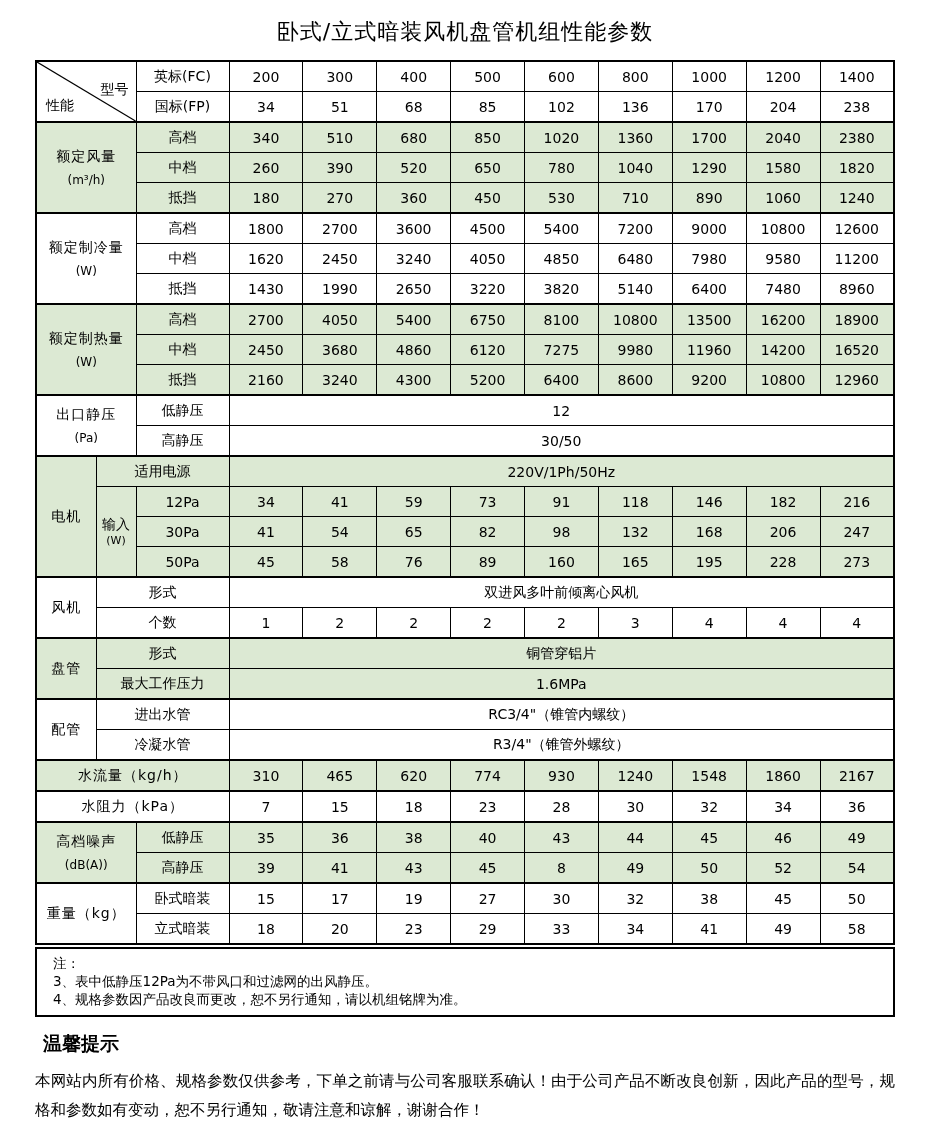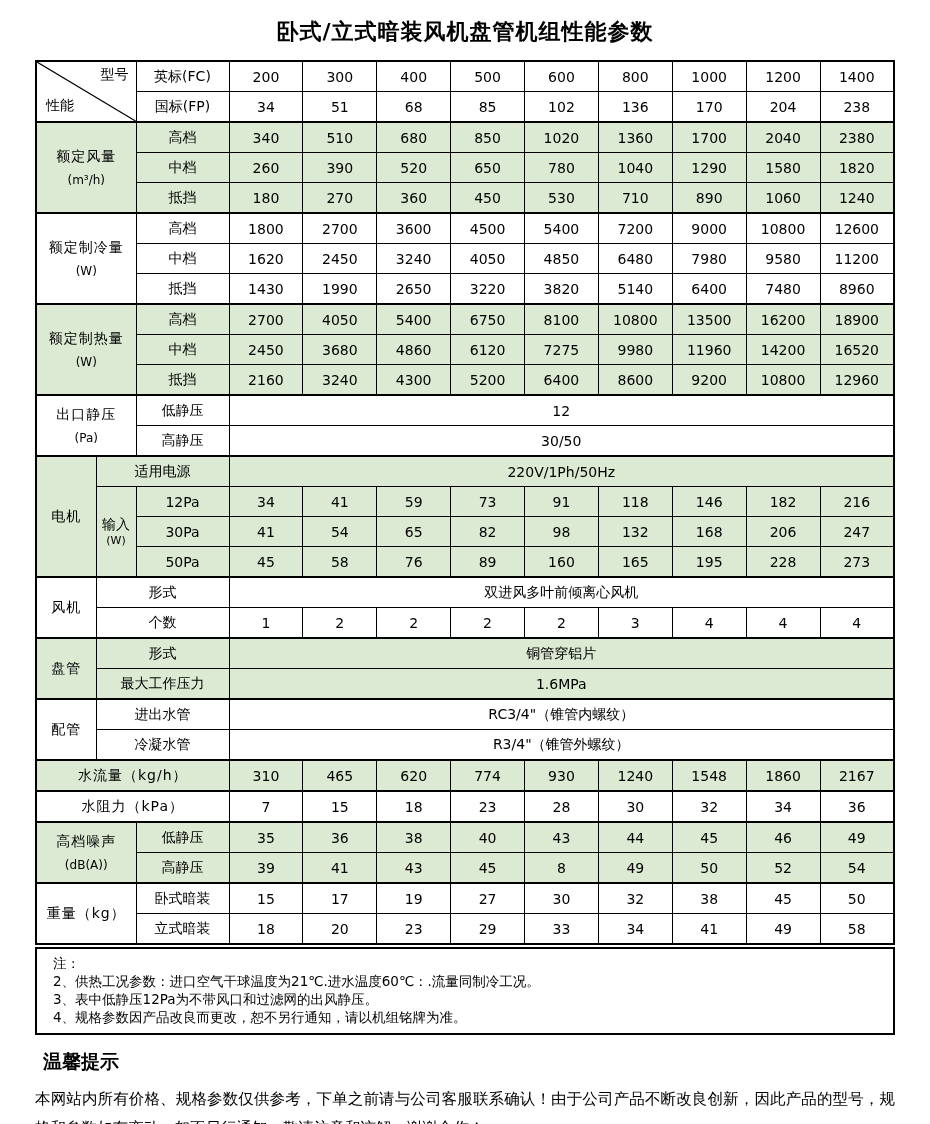--- a/index.html
+++ b/index.html
@@ -3,21 +3,21 @@
 <meta charset="utf-8">
 <style>
   html,body{margin:0;padding:0;background:#fff;}
   body{
     width:930px;height:1124px;
     font-family:"DejaVu Sans","Liberation Sans",sans-serif;
     color:#000;
   }
   .page{width:860px;margin:0 auto;}
   .title{
-    text-align:center;font-size:22px;font-weight:bold;
+    text-align:center;font-size:22px;font-weight:normal;
     letter-spacing:1px;padding:17px 0 13px 0;
   }
   table.spec{
     border-collapse:collapse;table-layout:fixed;width:860px;
     border:2px solid #000;
   }
   table.spec td{
     border:1px solid #000;text-align:center;vertical-align:middle;
     padding:0;font-size:14px;height:29px;overflow:hidden;
   }
@@ -25,21 +25,21 @@
   tr.green>td{background:#dce9d3;}
   td.seclbl{font-size:14px;letter-spacing:1px;}
   td.seclbl .unit{display:block;font-size:12px;letter-spacing:0;margin-top:7px;}
   td.lbl{font-size:13px;}
   td.inlbl{font-size:13px;}
   td.inlbl .unit{display:block;font-size:11px;}
   td.spanval{font-size:13.5px;}
   
   td.corner{position:relative;padding:0;}
   .corner svg{position:absolute;left:0;top:0;width:100%;height:100%;display:block;}
-  .corner .c-top{position:absolute;top:4px;right:7px;font-size:14px;}
+  .corner .c-top{position:absolute;top:19px;right:7px;font-size:14px;}
   .corner .c-bottom{position:absolute;bottom:6px;left:9px;font-size:14px;}
   
   .notes{
     border:2px solid #000;margin-top:2px;
     padding:5px 16px 7px 16px;font-size:13.5px;line-height:18px;
     box-sizing:border-box;
   }
   .notes div{white-space:nowrap;}
   
   .footer{margin-top:14px;}
@@ -394,21 +394,20 @@
           <td>34</td>
           <td>41</td>
           <td>49</td>
           <td>58</td>
         </tr>
   </tbody>
     </table>
 
   <div class="notes">
     <div>注：</div>
-      <div>2、供热工况参数：进口空气干球温度为21℃.进水温度60℃：.流量同制冷工况。</div>
       <div>3、表中低静压12Pa为不带风口和过滤网的出风静压。</div>
       <div>4、规格参数因产品改良而更改，恕不另行通知，请以机组铭牌为准。</div>
     </div>
 
   <div class="footer">
     <div class="footer-title">温馨提示</div>
     <div class="footer-text">本网站内所有价格、规格参数仅供参考，下单之前请与公司客服联系确认！由于公司产品不断改良创新，因此产品的型号，规格和参数如有变动，恕不另行通知，敬请注意和谅解，谢谢合作！</div>
   </div>
 
 </div>

